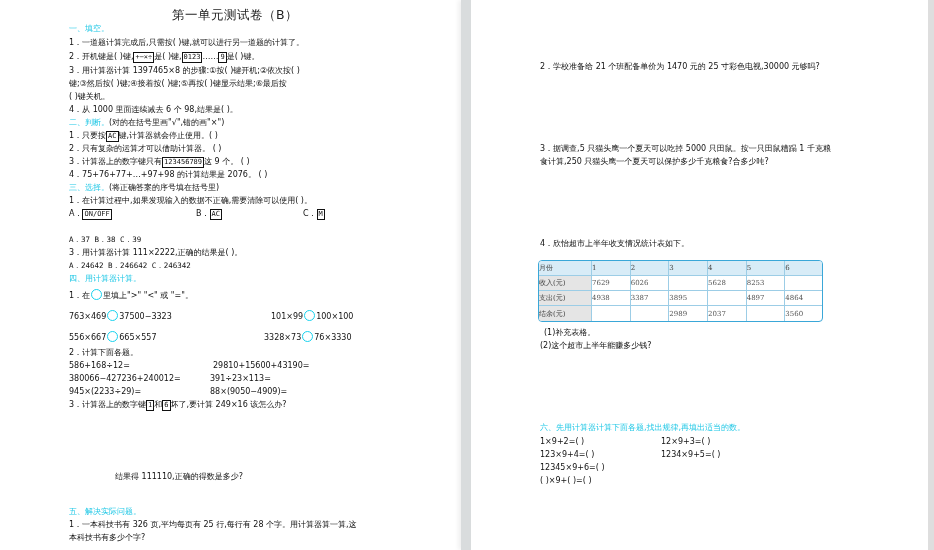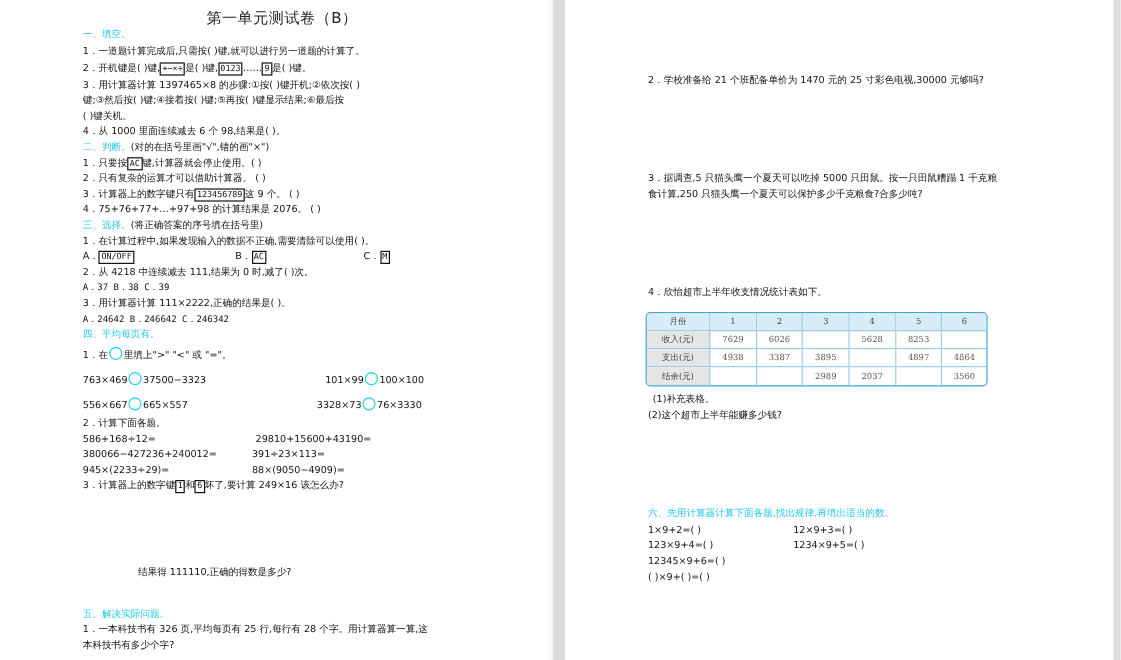--- a/index.html
+++ b/index.html
@@ -16,21 +16,21 @@
 
   .title { position: absolute; left: 172px; top: 7px; font-size: 12.5px; color: #222; letter-spacing: 0.5px; }
   .ln { position: absolute; font-size: 8px; line-height: 11px; white-space: nowrap; color: #111; }
   .sec { color: #22c8e6; }
   .box { display: inline-block; border: 1px solid #111; padding: 0 1px; line-height: 9px; font-family: "DejaVu Sans Mono", monospace; font-size: 7px; }
   .circ { display: inline-block; width: 11px; height: 11px; border: 1.6px solid #18d2ee; border-radius: 50%; vertical-align: -2px; margin: 0 1px; }
   .mono { font-family: "DejaVu Sans Mono", monospace; font-size: 7.5px; }
 
   .tbl { position: absolute; left: 538px; top: 260px; width: 285px; border: 1.5px solid #3aa7d8; border-radius: 4px;
     overflow: hidden; border-collapse: separate; border-spacing: 0; font-family: "DejaVu Serif", serif; font-size: 7px; }
-  .tbl td { border-right: 1px solid #9ccde6; border-bottom: 1px solid #9ccde6; height: 15px; text-align: center; color: #555; }
+  .tbl td { border-right: 1px solid #9ccde6; border-bottom: 1px solid #9ccde6; height: 15px; color: #555; }
   .tbl td:last-child { border-right: none; }
   .tbl tr:last-child td { border-bottom: none; }
   .tbl tr.hdr td { background: #d8ecf7; color: #444; }
   .tbl td.rowh { background: #e5e5e5; width: 53px; color: #444; }
 </style>
 </head>
 <body>
 
 <div class="topband"></div>
 
@@ -61,26 +61,25 @@
 
   <div class="ln" style="left:69px;top:182px;">
     <span class="sec">三、选择。</span><span>(将正确答案的序号填在括号里)</span>
   </div>
   <div class="ln" style="left:69px;top:195px;">1．在计算过程中,如果发现输入的数据不正确,需要清除可以使用(        )。</div>
   <div class="ln" style="left:69px;top:208px;width:260px;">
     <span style="position:absolute;left:0;"><span>A．</span><span class="box">ON/OFF</span></span>
     <span style="position:absolute;left:127px;"><span>B．</span><span class="box">AC</span></span>
     <span style="position:absolute;left:234px;"><span>C．</span><span class="box">M</span></span>
   </div>
-  <div class="ln" style="left:69px;top:221px;">2．从 4218 中连续减去 111,结果为 0 时,减了(       )次。</div>
   <div class="ln mono" style="left:69px;top:234px;">A．37   B．38   C．39</div>
   <div class="ln" style="left:69px;top:247px;">3．用计算器计算 111×2222,正确的结果是(       )。</div>
   <div class="ln mono" style="left:69px;top:260px;">A．24642   B．246642   C．246342</div>
 
-  <div class="ln sec" style="left:69px;top:273px;">四、平均每页有。</div>
+  <div class="ln sec" style="left:69px;top:273px;">四、用计算器计算。</div>
   <div class="ln" style="left:69px;top:289px;">
     <span>1．在</span><span class="circ"></span><span>里填上"&gt;" "&lt;" 或 "="。</span>
   </div>
   <div class="ln" style="left:69px;top:310px;">
     <span>763×469</span><span class="circ"></span><span>37500−3323</span>
   </div>
   <div class="ln" style="left:271px;top:310px;">
     <span>101×99</span><span class="circ"></span><span>100×100</span>
   </div>
   <div class="ln" style="left:69px;top:331px;">

